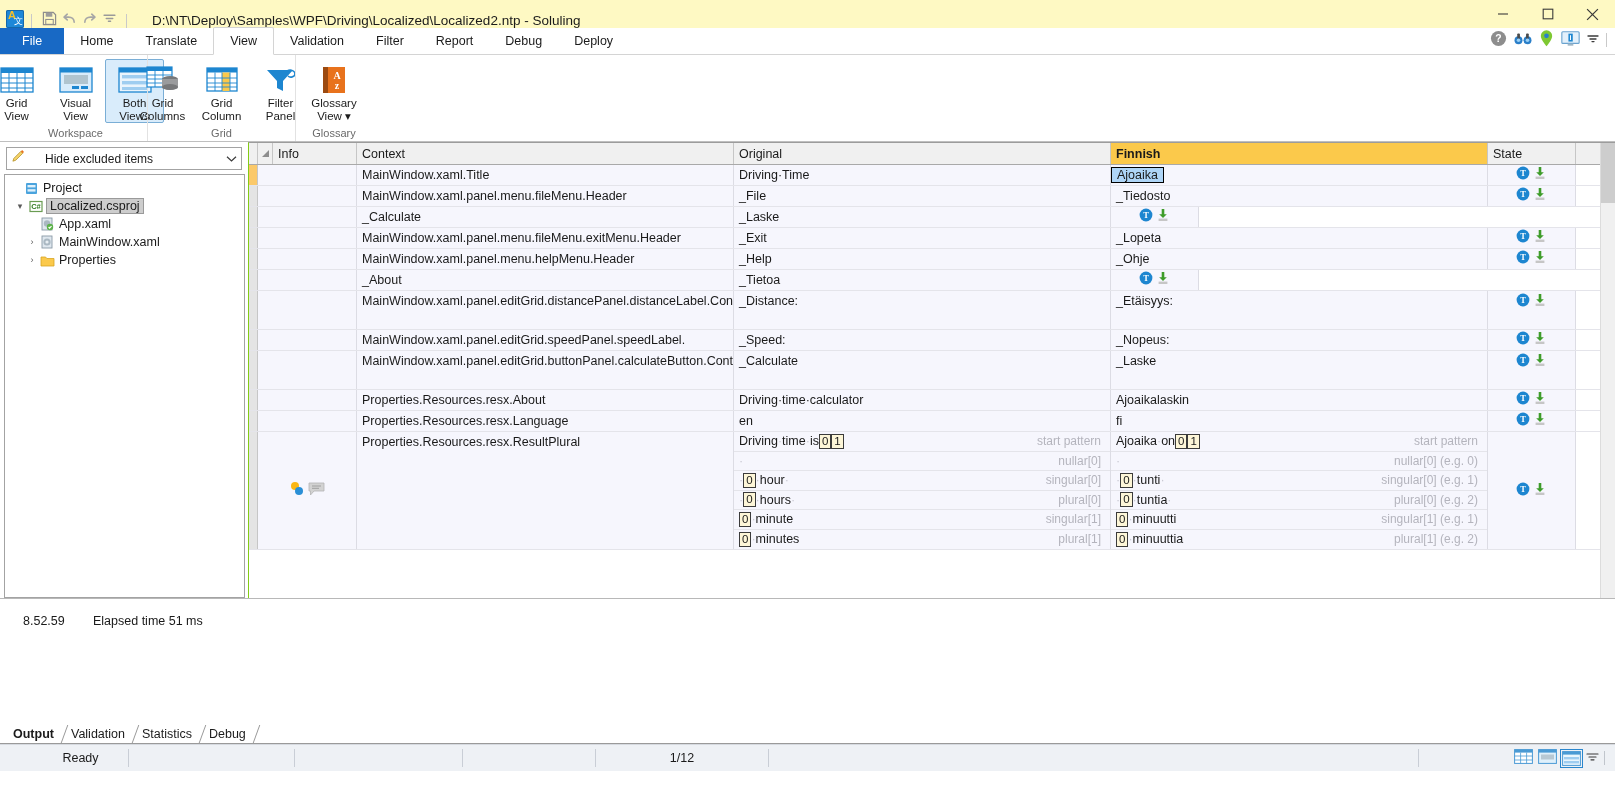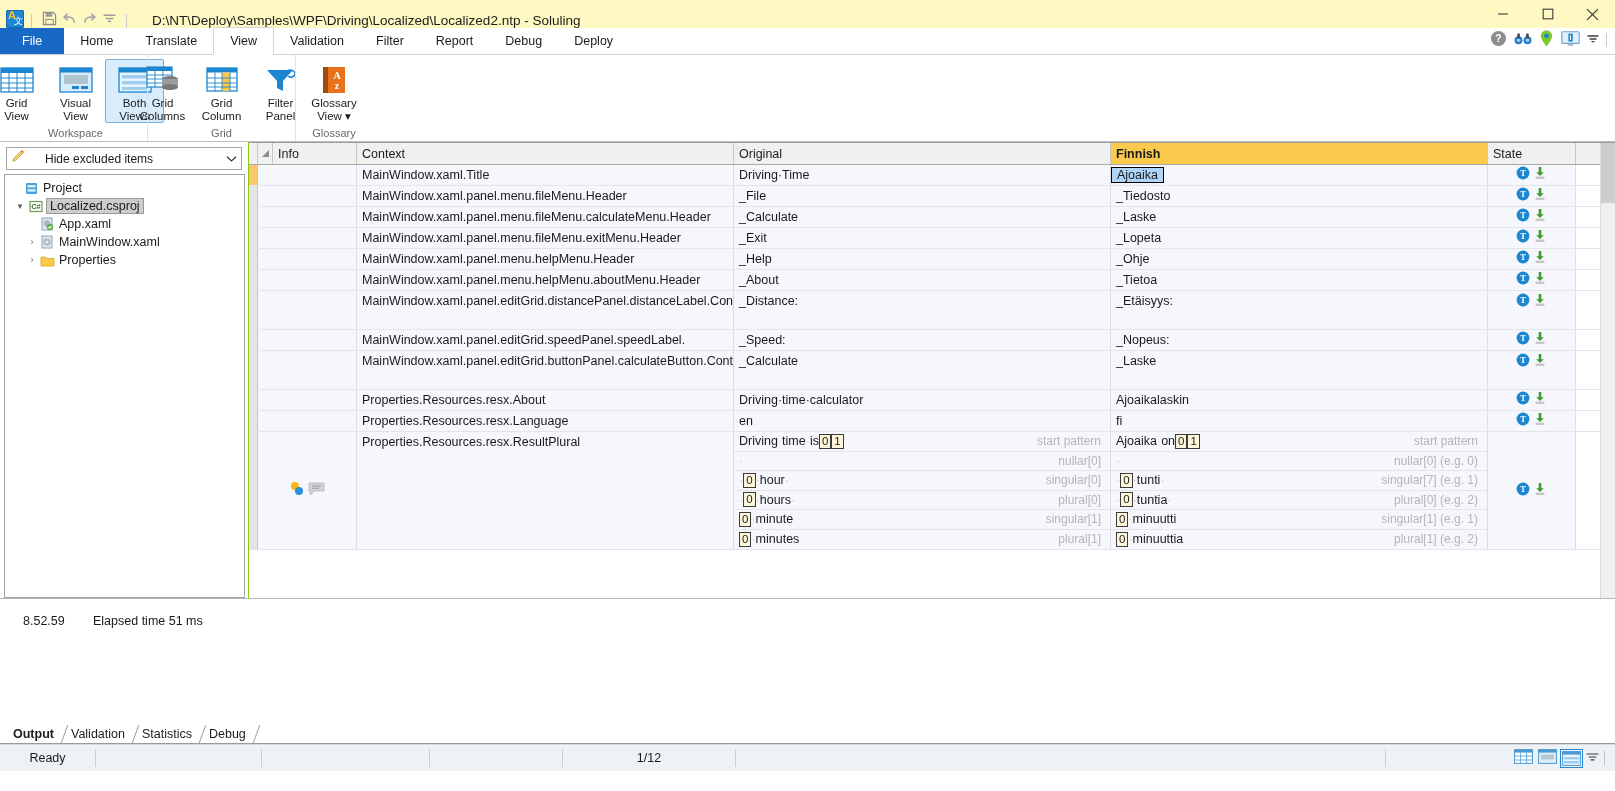--- a/index.html
+++ b/index.html
@@ -77,21 +77,21 @@
   .dot{color:#c9c9d2;}
   .plcell{padding:0 !important;}
   .outpane{height:104px;background:#fff;border-top:1px solid #b6b6b6;padding-top:3px;}
   .outline{display:flex;font-size:12.5px;padding-left:23px;}
   .outline .t{width:70px;}
   .outtabs{display:flex;align-items:flex-end;height:19px;border-bottom:1px solid #9a9a9a;background:#fff;padding-left:6px;}
   .otab{font-size:12.5px;padding:0 10px 0 7px;height:18px;line-height:18px;position:relative;color:#1b1b1b;}
   .otab.active{font-weight:bold;}
   .otab .slant{position:absolute;right:-1px;top:0;width:12px;height:18px;border-right:1px solid #9a9a9a;transform:skewX(-20deg);}
   
-  .status{height:26px;background:#eef1f5;border-top:1px solid #d6dae0;display:flex;align-items:center;font-size:12.5px;}
+  .status{height:26px;background:#eef1f5;border-top:1px solid #d6dae0;display:flex;align-items:center;font-size:12.5px;padding-left:33px;}
   .scell{height:18px;display:flex;align-items:center;justify-content:center;border-right:1px solid #c9ced6;box-sizing:border-box;}
   .sright{margin-left:auto;display:flex;align-items:center;gap:5px;padding-right:10px;}
   .scroll-v{position:absolute;right:0;top:0;width:14px;bottom:0;background:#f0f0f0;border-left:1px solid #dcdcdc;}
   .scroll-thumb{position:absolute;top:0;left:0;right:0;height:60px;background:#cdcdcd;}
 </style>
 </head>
 <body>
 
 <div class="titlebar">
   <div class="app-icon"></div>
@@ -427,21 +427,20 @@
                 <path d="M7 1v6" stroke="#3e9c2a" stroke-width="2.6"></path>
                 <path d="M3.2 6.2L7 10l3.8-3.8z" fill="#3e9c2a"></path>
                 <rect x="2.6" y="10.6" width="8.8" height="2.4" fill="#c6c6c6"></rect>
               </svg></span>
         </div>
       </div>
 
       <div class="grow">
         <div class="gc sel"></div>
         <div class="gc info" style="width:99px"></div>
-        <div class="gc ctx">MainWindow.xaml.panel.menu.fileMenu.calculateMenu.Header</div>
         <div class="gc orig">_Calculate</div>
         <div class="gc fin">_Laske</div>
         <div class="gc state">
           <span><svg width="14" height="14" viewBox="0 0 14 14">
                 <circle cx="7" cy="7" r="6.4" fill="#1d86d0"></circle>
                 <text x="7" y="10.4" font-size="8.5" fill="#fff" text-anchor="middle" font-family="Liberation Serif, serif" font-weight="bold">T</text>
               </svg></span>
           <span><svg width="14" height="14" viewBox="0 0 14 14">
                 <path d="M7 1v6" stroke="#3e9c2a" stroke-width="2.6"></path>
                 <path d="M3.2 6.2L7 10l3.8-3.8z" fill="#3e9c2a"></path>
@@ -484,21 +483,20 @@
                 <path d="M7 1v6" stroke="#3e9c2a" stroke-width="2.6"></path>
                 <path d="M3.2 6.2L7 10l3.8-3.8z" fill="#3e9c2a"></path>
                 <rect x="2.6" y="10.6" width="8.8" height="2.4" fill="#c6c6c6"></rect>
               </svg></span>
         </div>
       </div>
 
       <div class="grow">
         <div class="gc sel"></div>
         <div class="gc info" style="width:99px"></div>
-        <div class="gc ctx">MainWindow.xaml.panel.menu.helpMenu.aboutMenu.Header</div>
         <div class="gc orig">_About</div>
         <div class="gc fin">_Tietoa</div>
         <div class="gc state">
           <span><svg width="14" height="14" viewBox="0 0 14 14">
                 <circle cx="7" cy="7" r="6.4" fill="#1d86d0"></circle>
                 <text x="7" y="10.4" font-size="8.5" fill="#fff" text-anchor="middle" font-family="Liberation Serif, serif" font-weight="bold">T</text>
               </svg></span>
           <span><svg width="14" height="14" viewBox="0 0 14 14">
                 <path d="M7 1v6" stroke="#3e9c2a" stroke-width="2.6"></path>
                 <path d="M3.2 6.2L7 10l3.8-3.8z" fill="#3e9c2a"></path>
@@ -655,21 +653,21 @@
             <span class="ann">start pattern</span>
           </div>
           <div class="subrow" style="padding:0 5px">
             <span class="txt">
                 <span class="dot">·</span>
               </span>
             <span class="ann">nullar[0] (e.g. 0)</span>
           </div>
           <div class="subrow" style="padding:0 5px">
             <span class="txt"><span class="dot">·</span><span class="ph">0</span><span class="dot">·</span>tunti<span class="dot">·</span></span>
-            <span class="ann">singular[7] (e.g. 1)</span>
+            <span class="ann">singular[0] (e.g. 1)</span>
           </div>
           <div class="subrow" style="padding:0 5px">
             <span class="txt"><span class="dot">·</span><span class="ph">0</span><span class="dot">·</span>tuntia<span class="dot">·</span></span>
             <span class="ann">plural[0] (e.g. 2)</span>
           </div>
           <div class="subrow" style="padding:0 5px">
             <span class="txt"><span class="ph">0</span><span class="dot">·</span>minuutti</span>
             <span class="ann">singular[1] (e.g. 1)</span>
           </div>
           <div class="subrow" style="padding:0 5px">

